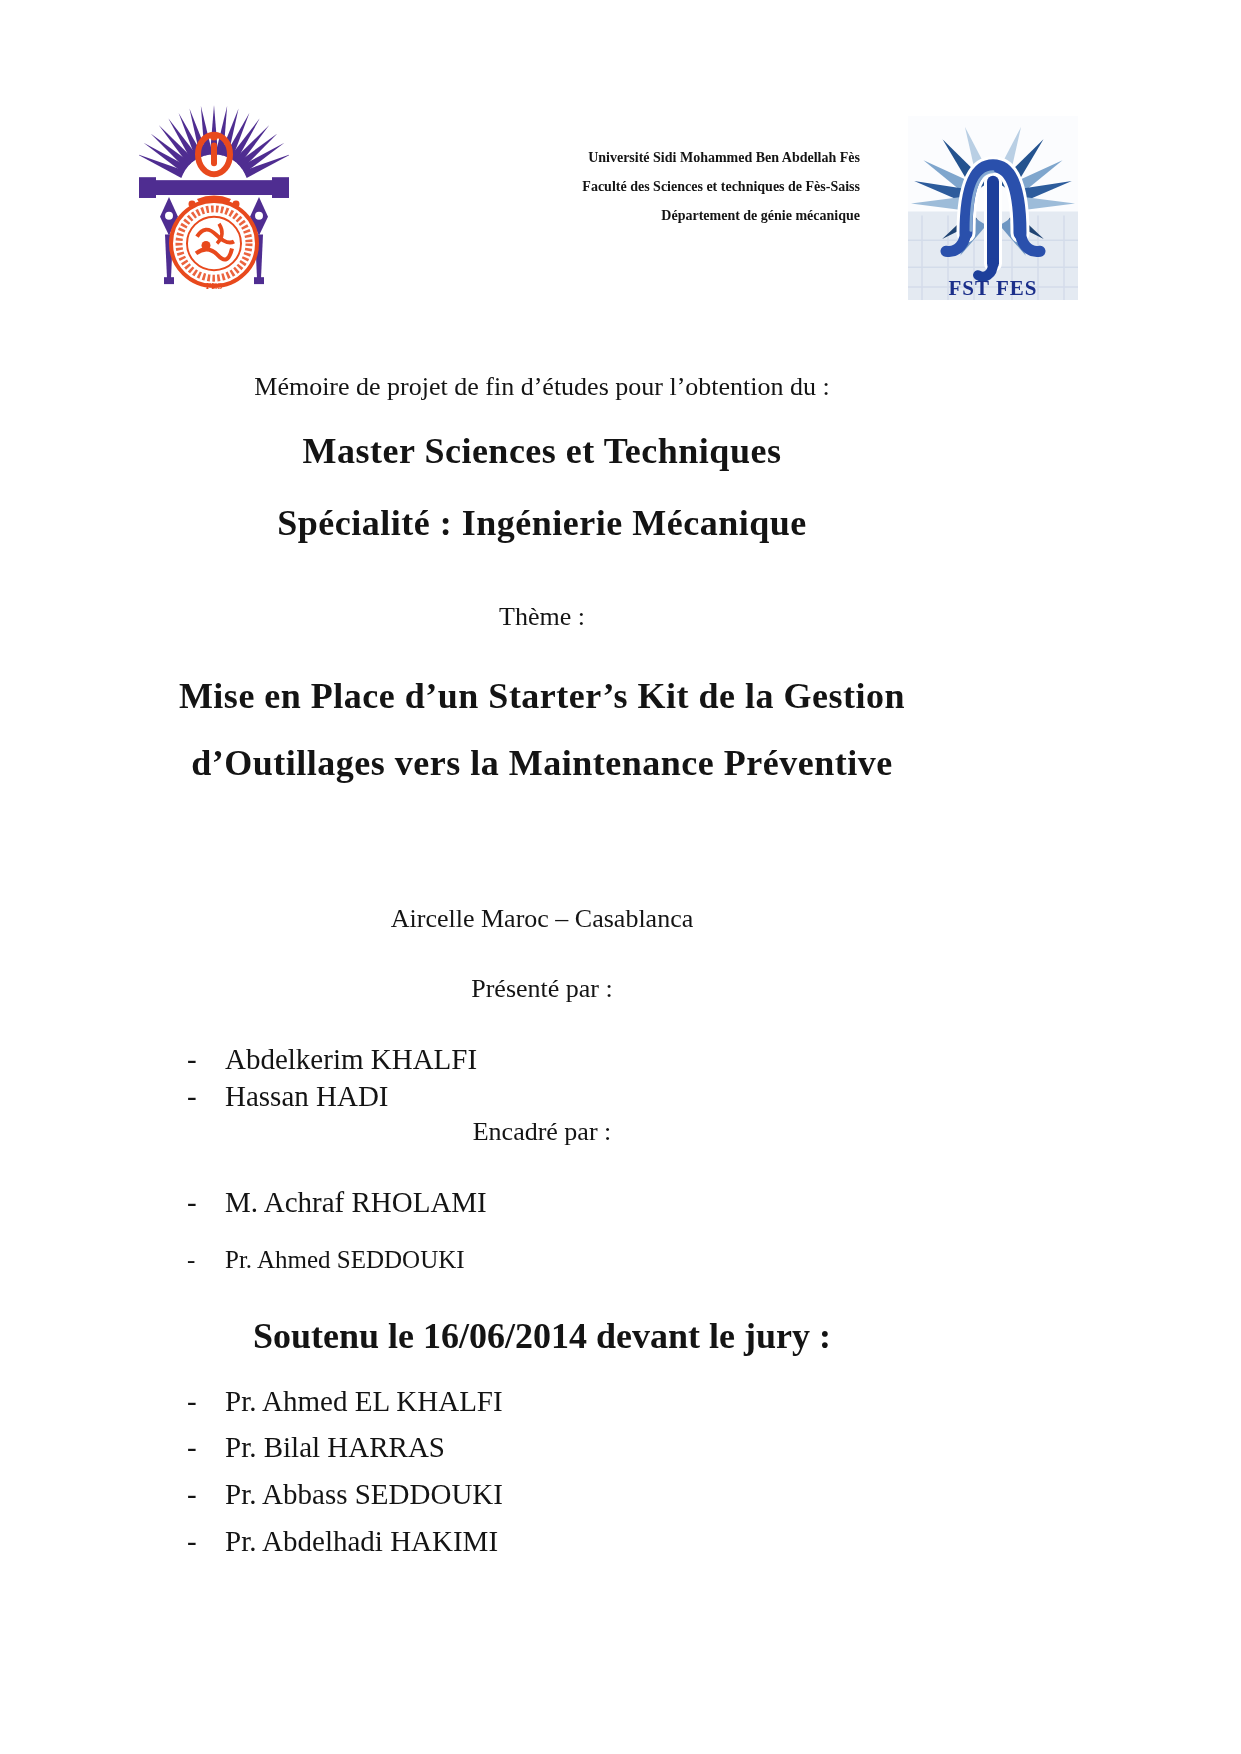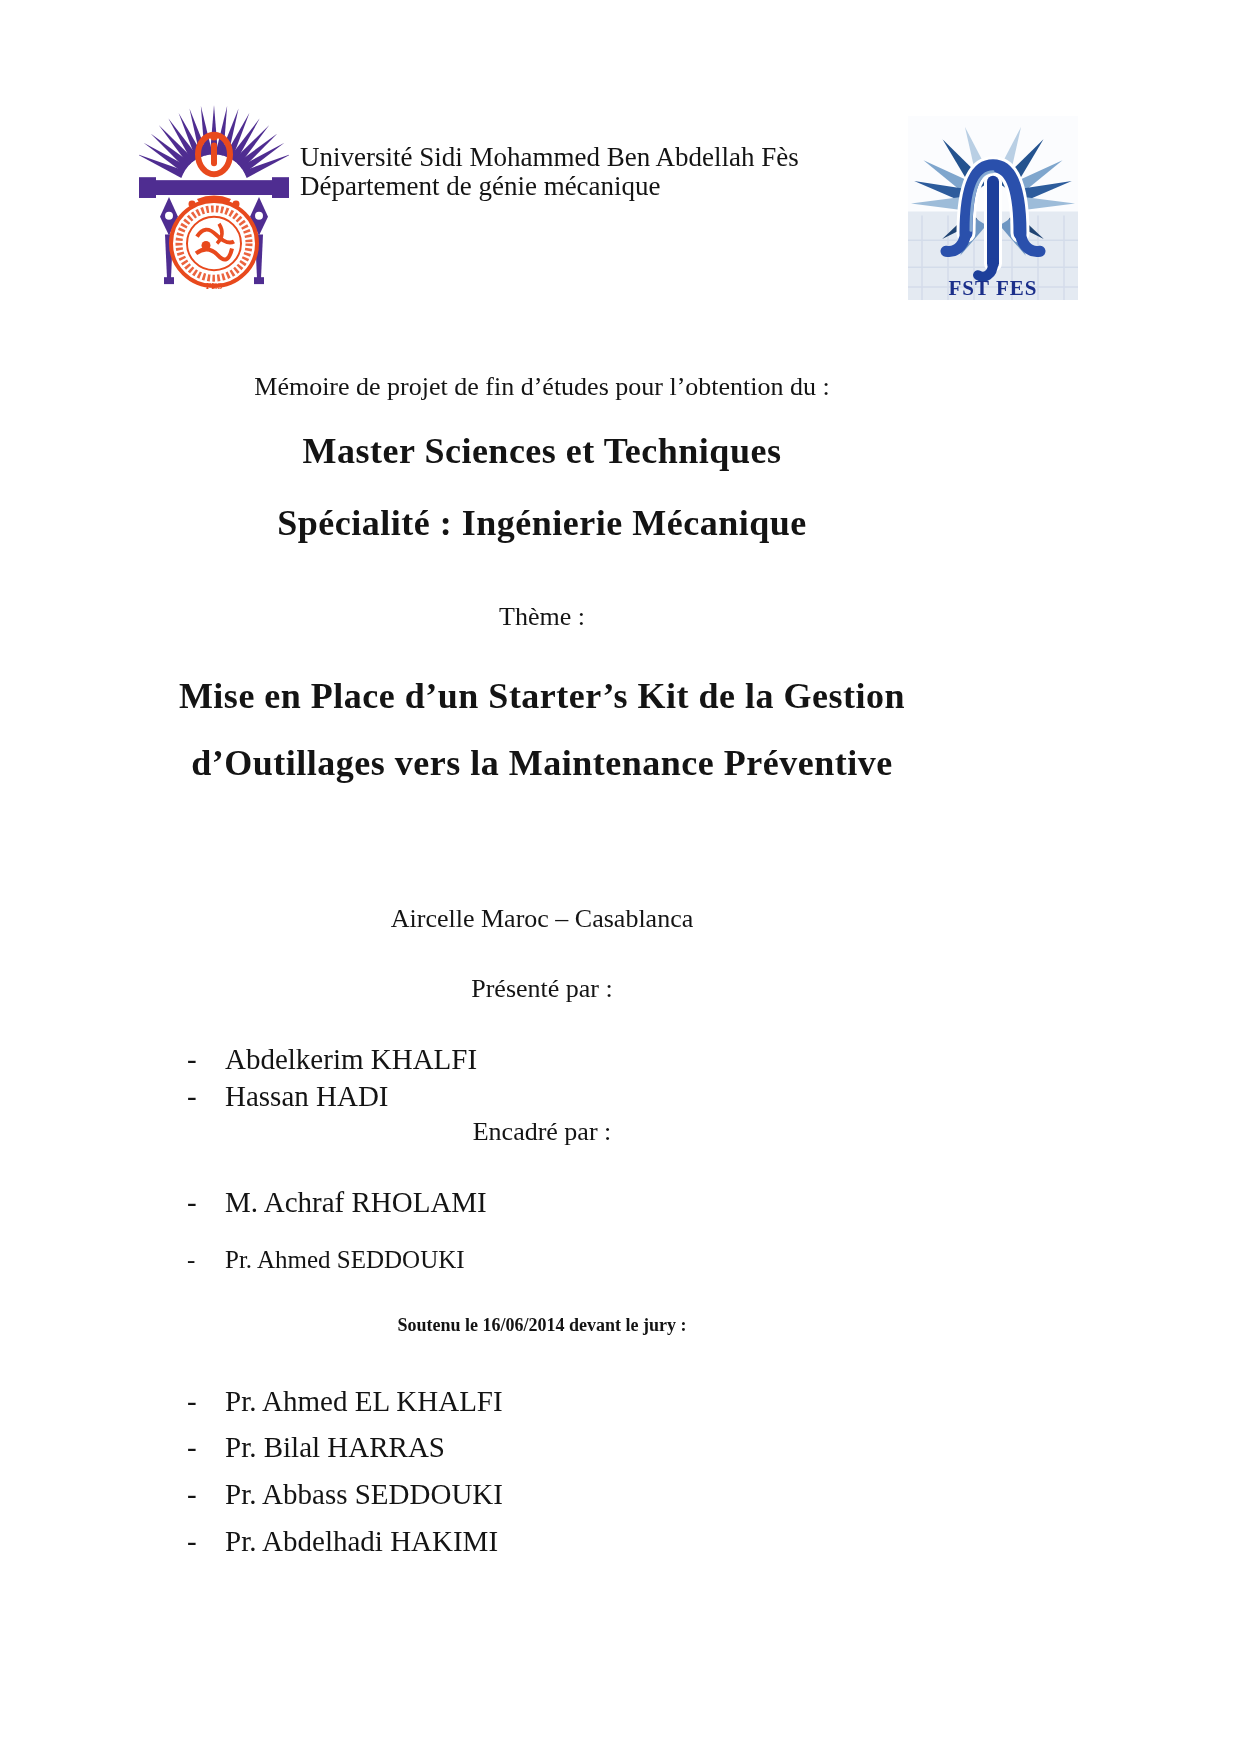--- a/index.html
+++ b/index.html
@@ -5,24 +5,24 @@
   html,body{margin:0;padding:0;background:#ffffff;}
   .page{
     position:relative;width:1241px;height:1754px;background:#ffffff;
     font-family:"Liberation Serif","DejaVu Serif",serif;color:#141414;overflow:hidden;
   }
   .center{position:absolute;left:0;width:1084px;text-align:center;white-space:nowrap;}
   .t-label{font-size:26px;}
   .t-big{font-size:36px;font-weight:bold;letter-spacing:.5px;}
   .t-name{font-size:29px;}
   .t-name-sm{font-size:25px;}
-  .t-bold{font-size:18px;font-weight:bold;}
+  .t-bold{font-size:36px;font-weight:bold;}
   .header-text{
-    position:absolute;left:300px;top:143px;width:560px;text-align:left;
-    font-size:27px;line-height:29px;white-space:nowrap;
+    position:absolute;left:300px;top:143px;width:560px;text-align:right;
+    font-size:14px;line-height:29px;white-space:nowrap;font-weight:bold;
   }
   .li{position:absolute;left:187px;display:flex;align-items:flex-start;white-space:nowrap;}
   .li .dash{display:inline-block;width:38px;}
   .logo-left{position:absolute;left:139px;top:97px;}
   .logo-right{position:absolute;left:908px;top:116px;}
 </style>
 </head>
 <body>
 
 <div class="page">
@@ -90,20 +90,21 @@
       <path d="M58,141 Q66,128 77,139 T95,146" fill="none" stroke="#e8491d" stroke-width="4"></path>
       <path d="M57,158 Q69,149 79,160 T93,153" fill="none" stroke="#e8491d" stroke-width="4"></path>
       <circle cx="67" cy="150" r="4.5" fill="#e8491d"></circle>
       <path d="M80,128 q7,11 -2,20" fill="none" stroke="#e8491d" stroke-width="3.5"></path>
       <text x="75" y="194" text-anchor="middle" font-size="9" font-weight="bold" fill="#e8491d">FES</text>
     </g>
   </svg>
 
   <div class="header-text">
     <div>Université Sidi Mohammed Ben Abdellah Fès</div>
+    <div>Faculté des Sciences et techniques de Fès-Saiss</div>
     <div>Département de génie mécanique</div>
   </div>
 
   <svg class="logo-right" width="170" height="184" viewBox="0 0 170 185" preserveAspectRatio="none">
     <defs>
       <path id="fray" d="M85,6 L77,68 L93,68 Z"></path>
       <path id="fray2" d="M85,26 L79,66 L91,66 Z"></path>
     </defs>
     <rect width="170" height="185" fill="#fbfcfe"></rect>
     <rect y="96" width="170" height="89" fill="#e4eaf2"></rect>

